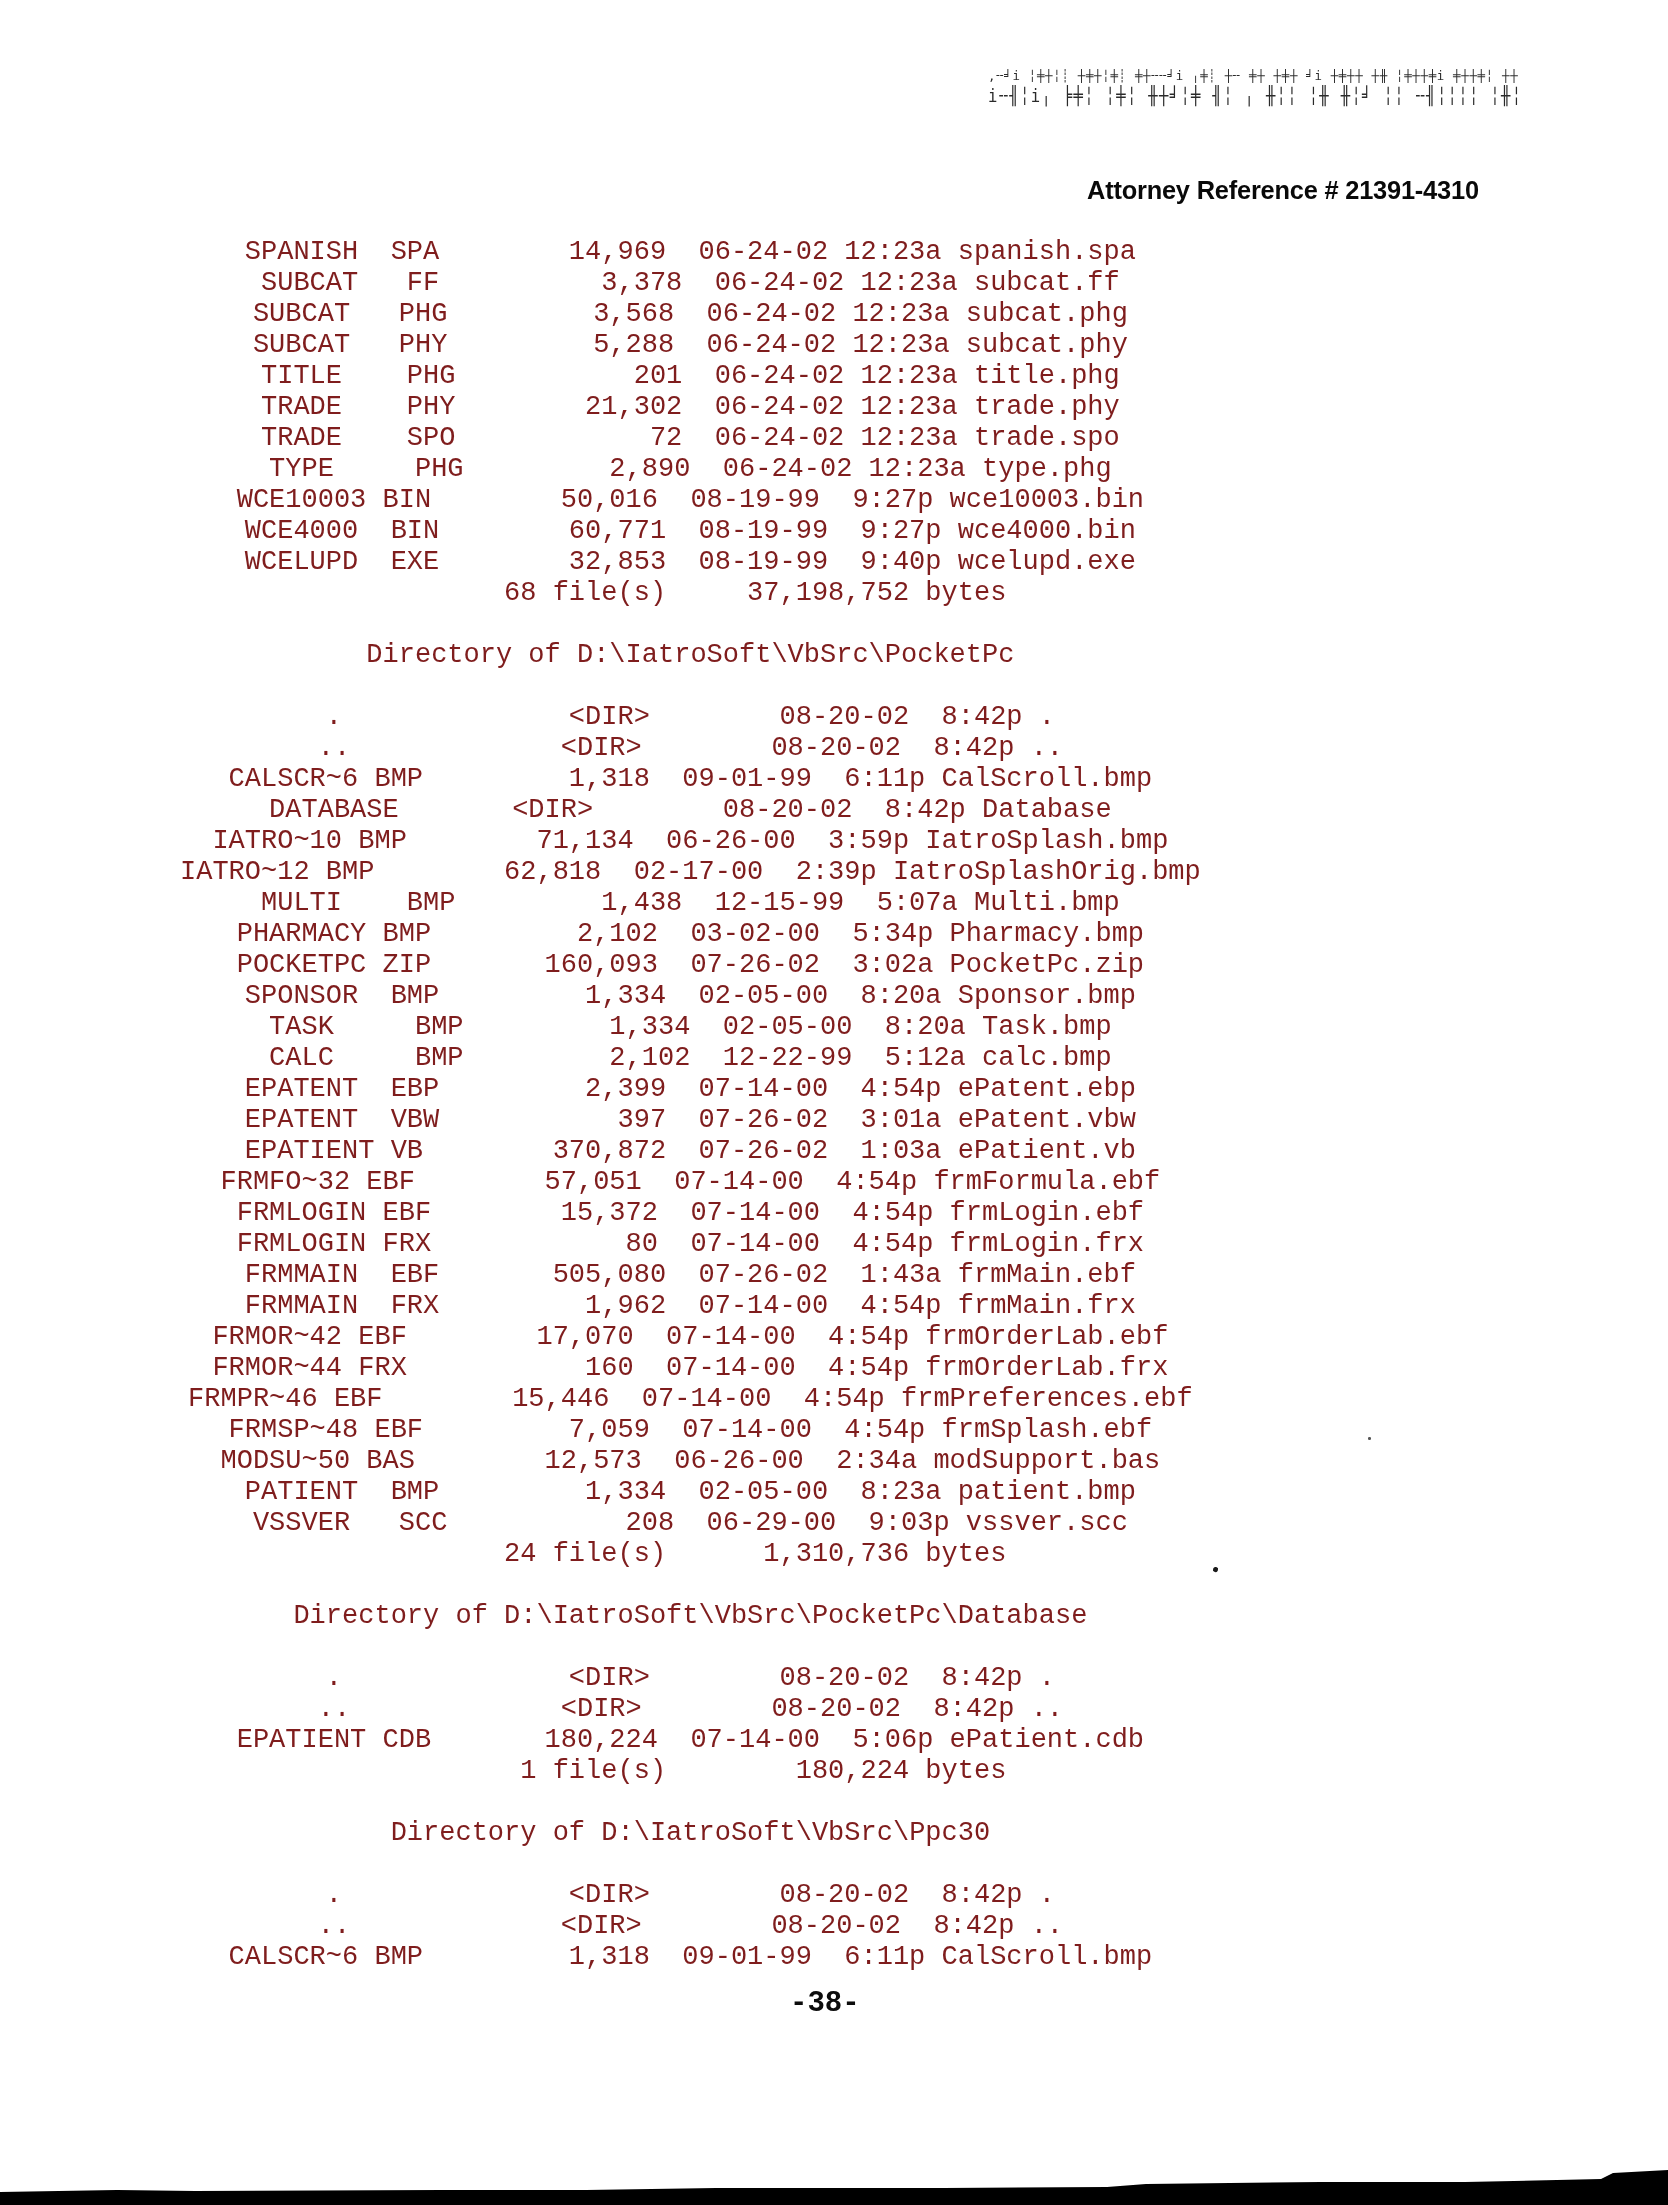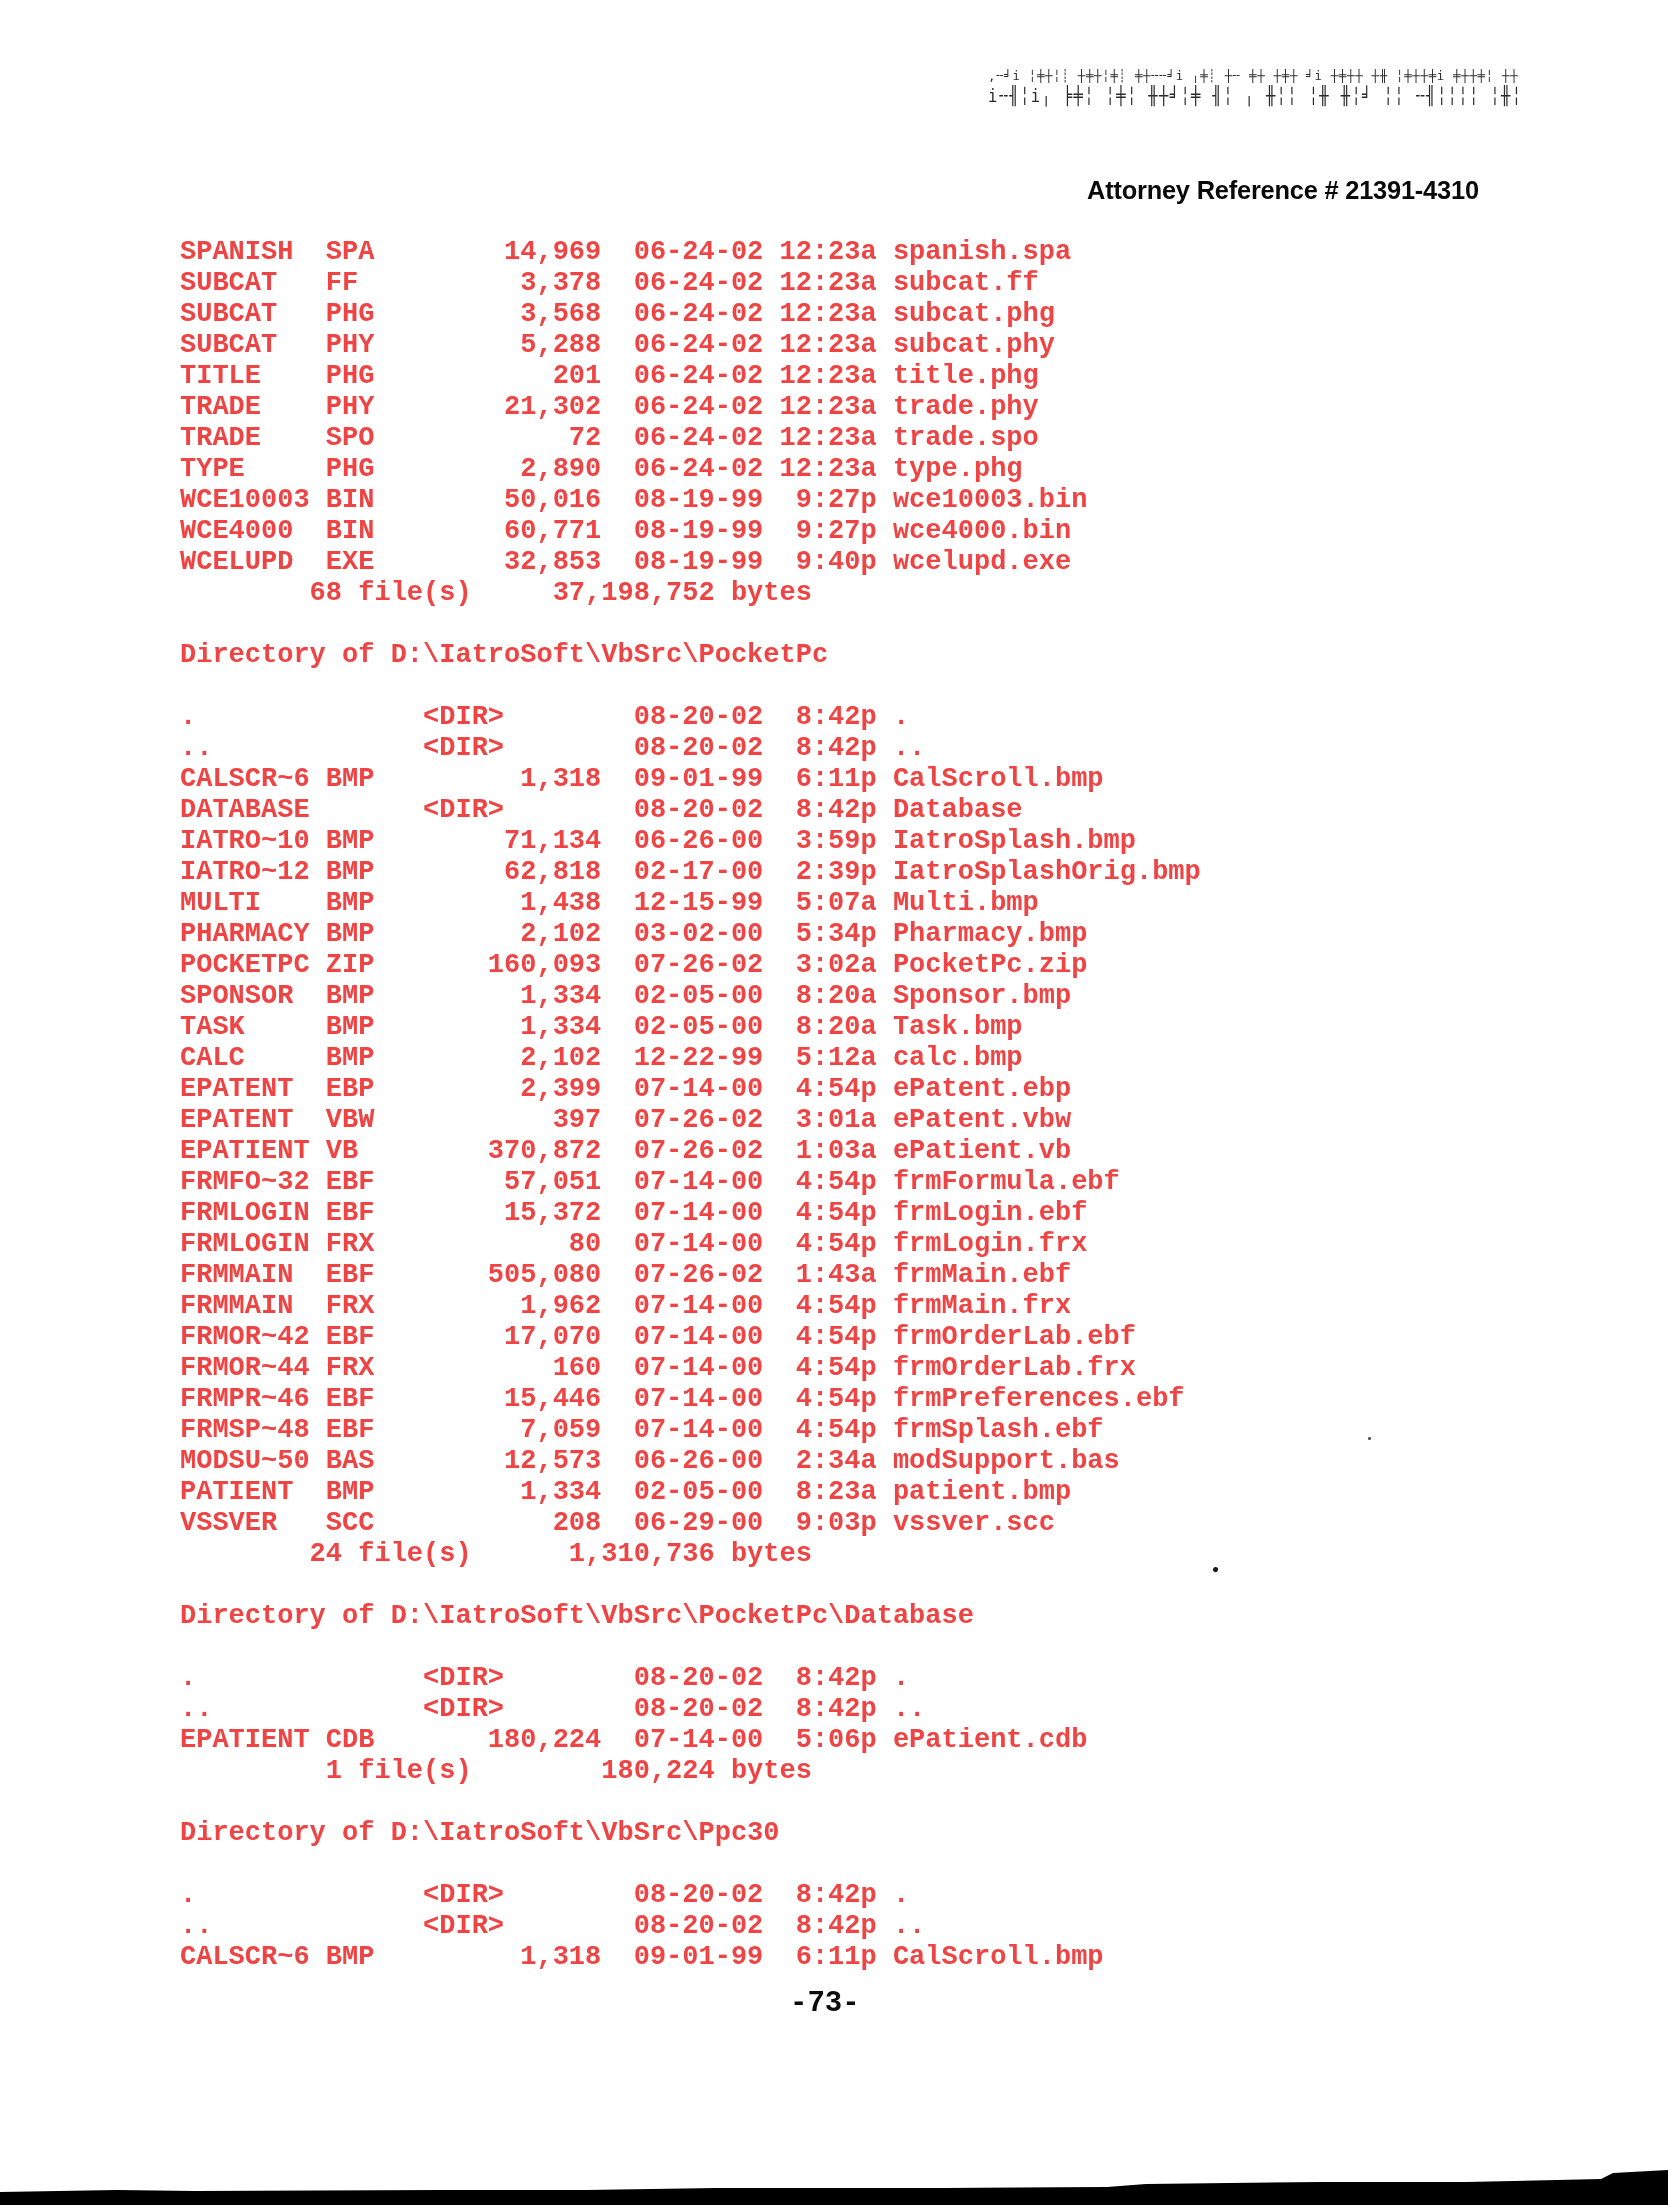--- a/index.html
+++ b/index.html
@@ -23,23 +23,24 @@
   .stamp-l2{font-size:15.6px;letter-spacing:1.3px;line-height:17px;margin-top:5.2px;transform:scaleY(1.15);transform-origin:top left;}
   .attorney{
     position:absolute;left:1087px;top:176px;
     font-family:"Liberation Sans",sans-serif;
     font-size:25.4px;font-weight:600;letter-spacing:-0.2px;
     color:#090909;white-space:nowrap;
   }
   .listing{
     position:absolute;left:180px;top:237px;margin:0;
     font-family:"Liberation Mono","DejaVu Sans Mono",monospace;
-    font-size:27px;line-height:31px;font-weight:bold;
-    color:#ef4444;white-space:pre;
+    font-size:27px;line-height:31px;font-weight:normal;
+    color:#7f1d1d;white-space:pre;
     letter-spacing:0;
+    text-align:center;
   }
   .pageno{
     position:absolute;left:790px;top:1987px;
     font-family:"Liberation Mono","DejaVu Sans Mono",monospace;
     font-size:29px;font-weight:bold;color:#0c0c0c;white-space:pre;
   }
   .speck{
     position:absolute;left:1213px;top:1567px;width:4.6px;height:5.2px;
     background:#1a1a1a;border-radius:45%;transform:rotate(20deg);
   }
@@ -119,21 +120,21 @@
 ..             &lt;DIR&gt;        08-20-02  8:42p ..
 EPATIENT CDB       180,224  07-14-00  5:06p ePatient.cdb
          1 file(s)        180,224 bytes
 
 Directory of D:\IatroSoft\VbSrc\Ppc30
 
 .              &lt;DIR&gt;        08-20-02  8:42p .
 ..             &lt;DIR&gt;        08-20-02  8:42p ..
 CALSCR~6 BMP         1,318  09-01-99  6:11p CalScroll.bmp</pre>
 
-  <div class="pageno">-73-</div>
+  <div class="pageno">-38-</div>
 
   <div class="speck"></div>
   <div class="speck2"></div>
 
   <div class="scanbar"></div>
 
 </div>
 
 
 </body></html>

